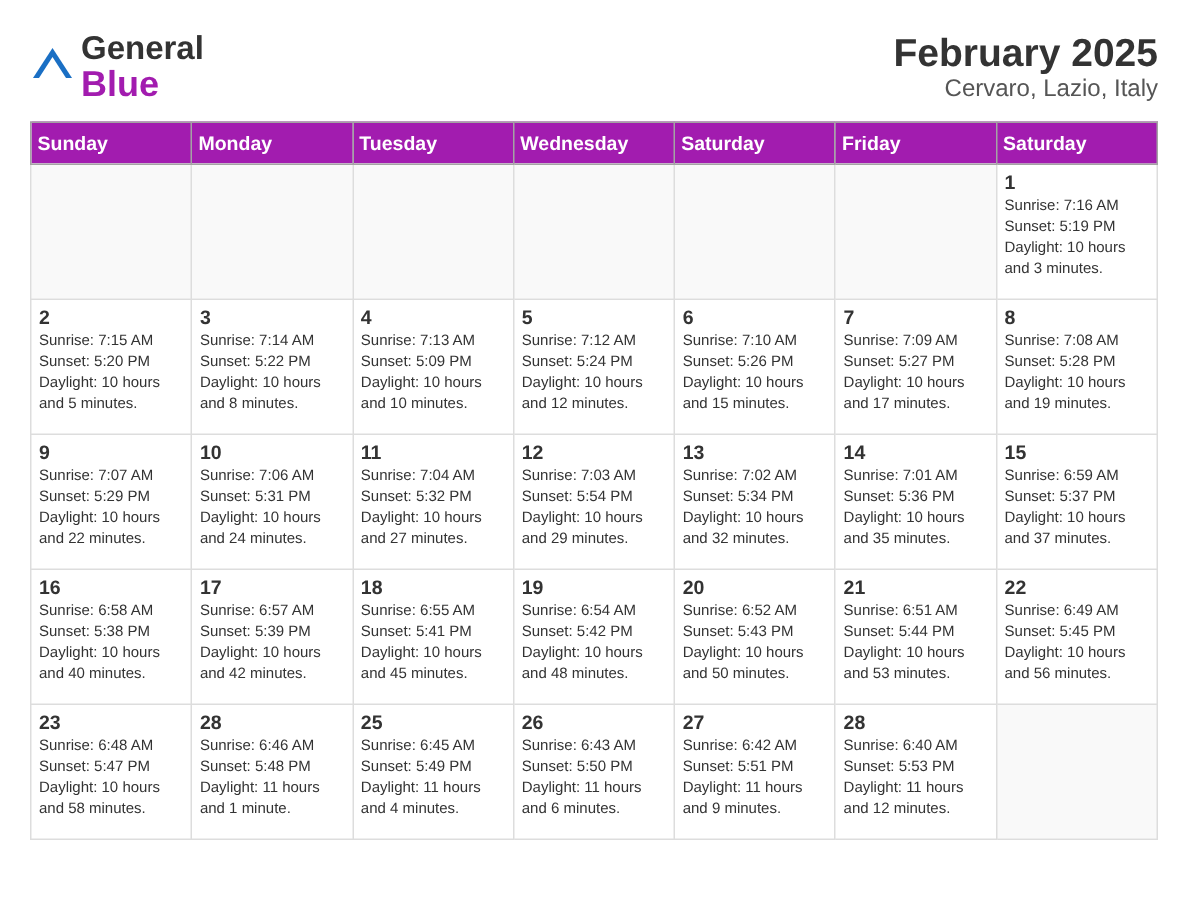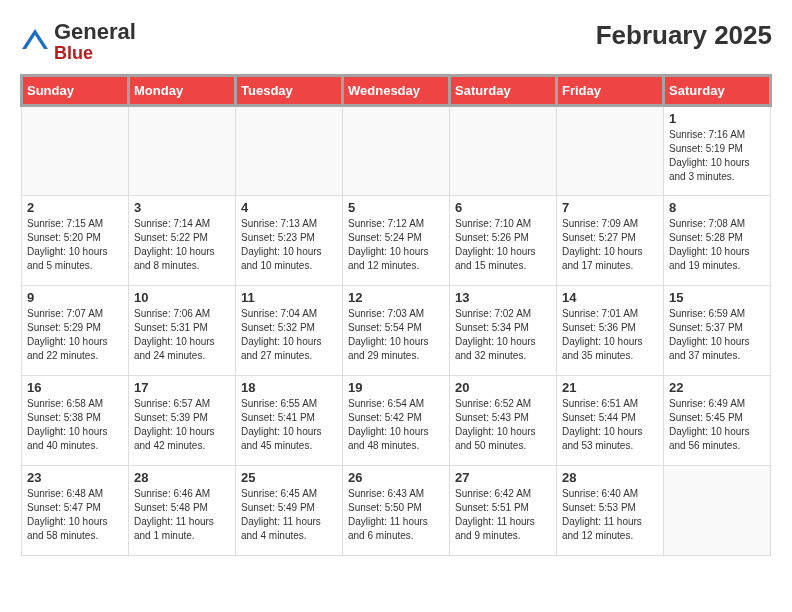--- a/index.html
+++ b/index.html
@@ -24,23 +24,23 @@
       display: flex;
       flex-direction: column;
       line-height: 1.1;
     }
     .logo-general {
       font-size: 22px;
       font-weight: bold;
       color: #333;
     }
     .logo-blue {
-      font-size: 18px;
-      font-weight: bold;
-      color: #b91c1c;
+      font-size: 24px;
+      font-weight: bold;
+      color: #a21caf;
     }
     .logo-icon {
       width: 30px;
       height: 30px;
       margin-right: 4px;
     }
     .title-block {
       text-align: right;
     }
     .month-title {
@@ -50,27 +50,27 @@
     }
     .location {
       font-size: 16px;
       color: #555;
     }
     .calendar {
       width: 100%;
       border-collapse: collapse;
     }
     .calendar th {
-      background-color: #ef4444;
+      background-color: #a21caf;
       color: #fff;
       font-size: 13px;
       font-weight: bold;
       padding: 6px 4px;
       text-align: left;
-      border: 3px solid #a3a3a3;
+      border: 1px solid #a3a3a3;
     }
     .calendar td {
       border: 1px solid #ddd;
       vertical-align: top;
       padding: 4px 5px;
       width: calc(100%/7);
       height: 90px;
       font-size: 10.5px;
       color: #333;
     }
@@ -98,20 +98,21 @@
       <polygon points="15,2 28,22 2,22" fill="#1a6fc4"></polygon>
       <polygon points="15,8 24,22 6,22" fill="#fff"></polygon>
     </svg>
     <div class="logo-text">
       <span class="logo-general">General</span>
       <span class="logo-blue">Blue</span>
     </div>
   </div>
   <div class="title-block">
     <div class="month-title">February 2025</div>
+    <div class="location">Cervaro, Lazio, Italy</div>
   </div>
 </div>
 
 <table class="calendar">
   <thead>
     <tr>
     <th>Sunday</th>
         <th>Monday</th>
         <th>Tuesday</th>
         <th>Wednesday</th>
@@ -144,21 +145,21 @@
         </td>
         <td>
           <span class="day-number">3</span>
           <div class="day-info">Sunrise: 7:14 AM
 Sunset: 5:22 PM
 Daylight: 10 hours and 8 minutes.</div>
         </td>
         <td>
           <span class="day-number">4</span>
           <div class="day-info">Sunrise: 7:13 AM
-Sunset: 5:23 PM
+Sunset: 5:09 PM
 Daylight: 10 hours and 10 minutes.</div>
         </td>
         <td>
           <span class="day-number">5</span>
           <div class="day-info">Sunrise: 7:12 AM
 Sunset: 5:24 PM
 Daylight: 10 hours and 12 minutes.</div>
         </td>
         <td>
           <span class="day-number">6</span>

